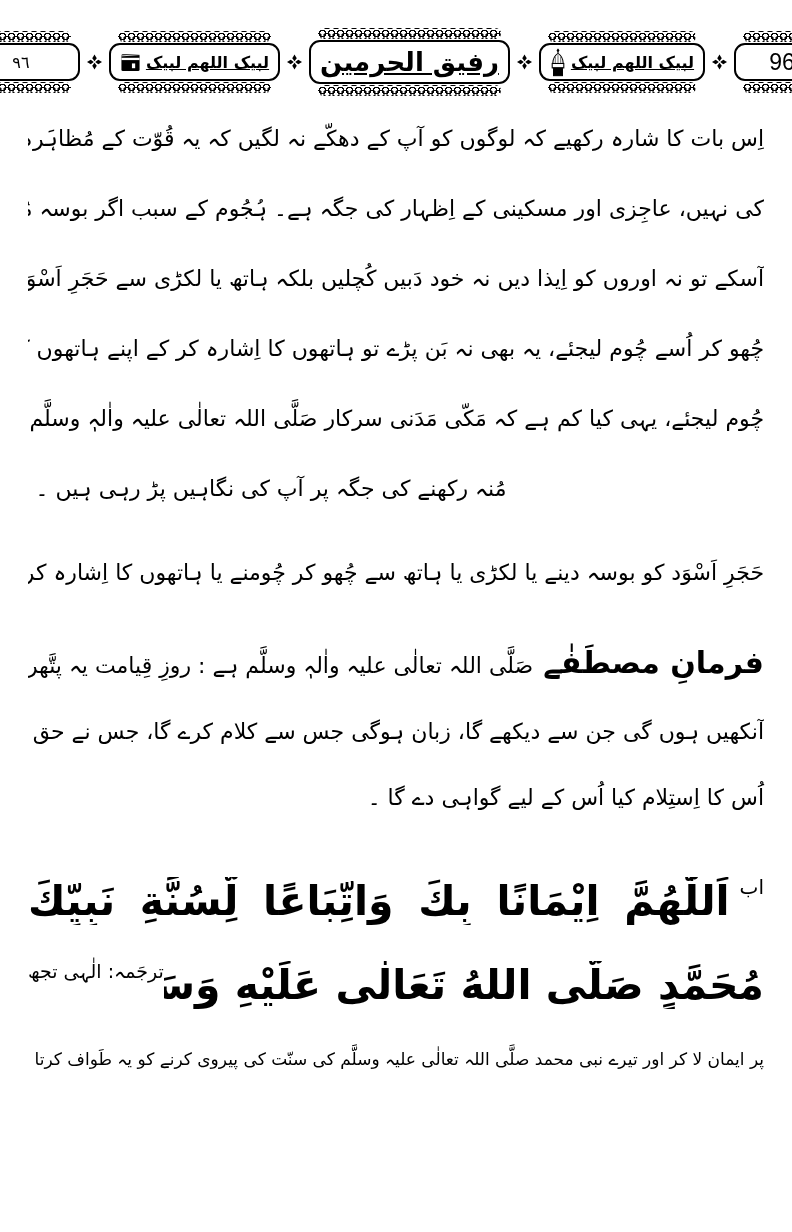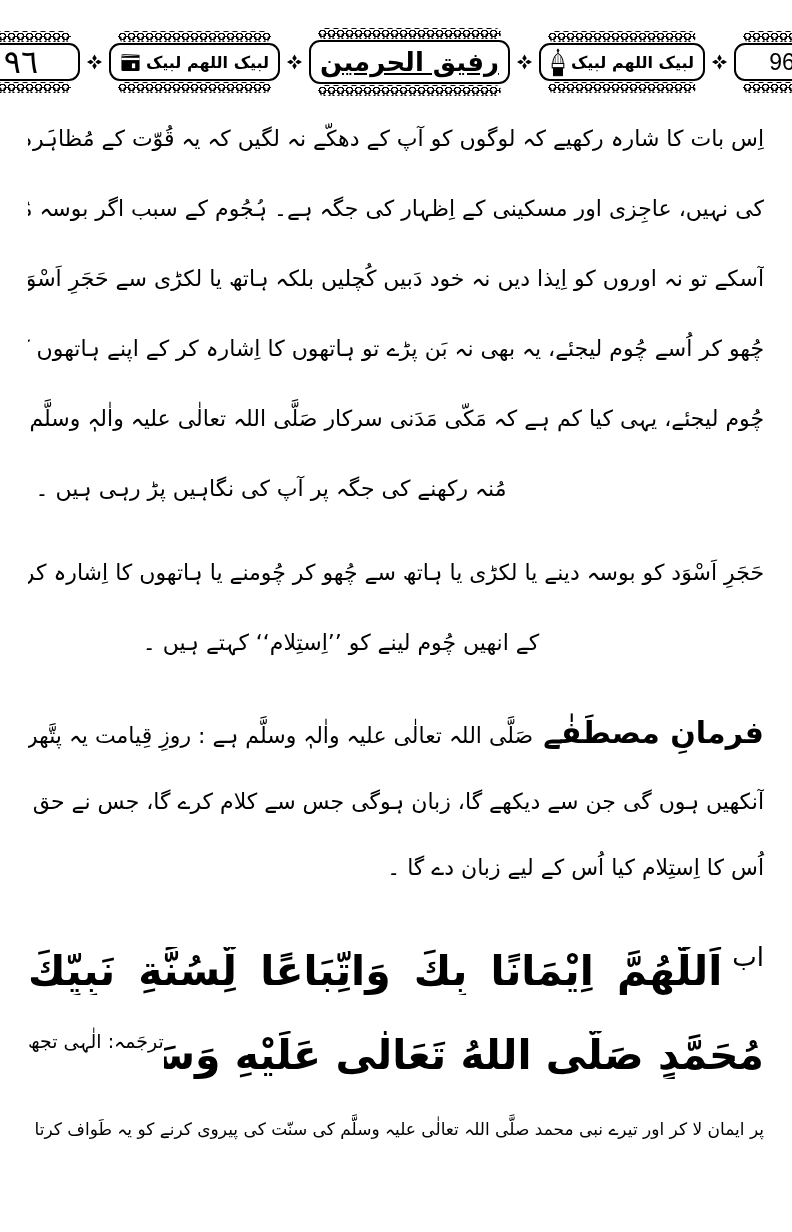--- a/index.html
+++ b/index.html
@@ -25,23 +25,23 @@
       radial-gradient(circle at 50% 50%, transparent 2.3px, #000 2.3px, #000 3.6px, transparent 3.7px),
       radial-gradient(circle at 50% 50%, transparent 2.3px, #000 2.3px, #000 3.6px, transparent 3.7px);
     background-size:9px 11px,9px 11px;
     background-position:0 0,4.5px 3px;
   }
   .cartouche::before{top:-14px;}
   .cartouche::after{bottom:-14px;}
   .num-box-left{min-width:74px;}
   .num-box-right{min-width:96px;}
   .latin-num{font-family:"Liberation Sans",sans-serif;font-size:23px;direction:ltr;}
-  .arabic-num{font-size:32px;letter-spacing:6px;}
+  .arabic-num{font-size:16px;letter-spacing:6px;}
   .labbaik-box{min-width:112px;gap:5px;}
-  .labbaik-text{font-size:16px;font-weight:bold;white-space:nowrap;}
+  .labbaik-text{font-size:16px;font-weight:bold;white-space:nowrap;text-decoration:underline;}
   .title-box{min-width:150px;height:40px;text-decoration:underline;}
   .title-text{font-size:26px;font-weight:bold;white-space:nowrap;}
   .orn{flex:0 0 auto;display:flex;align-items:center;}
   
   .content{padding:0 28px;}
   .bline{
     font-size:22px; line-height:70px; white-space:nowrap;
     text-align:justify; text-align-last:justify; overflow:hidden;
   }
   .para1{margin-top:6px;}
@@ -58,21 +58,21 @@
     display:flex;justify-content:space-between;align-items:center;
     line-height:66px;white-space:nowrap;
   }
   .refline .sentence{font-size:22px;}
   .citation{font-weight:bold;font-size:22px;}
   
   .dua{margin-top:12px;}
   .dua-line1{
     display:flex;align-items:center;height:88px;gap:10px;
   }
-  .dua-intro{font-size:26px;flex:0 0 auto;}
+  .dua-intro{font-size:20px;flex:0 0 auto;}
   .dua-big{
     font-weight:bold;font-size:41px;white-space:nowrap;overflow:hidden;margin-top:27px;
   }
   .dua-line1 .dua-big{flex:1;text-align:justify;text-align-last:justify;}
   .dua-line2{
     display:flex;align-items:center;justify-content:space-between;height:80px;
   }
   .translation-intro{font-size:19px;font-weight:normal;flex:0 0 auto;}
   
   .footer-line{
@@ -179,30 +179,29 @@
       <div class="bline">اِس بات کا شارہ رکھیے کہ لوگوں کو آپ کے دھکّے نہ لگیں کہ یہ قُوّت کے مُظاہَرہ</div>
       <div class="bline">کی نہیں، عاجِزی اور مسکینی کے اِظہار کی جگہ ہے۔ ہُجُوم کے سبب اگر بوسہ مُیَسَّر نہ</div>
       <div class="bline">آسکے تو نہ اوروں کو اِیذا دیں نہ خود دَبیں کُچلیں بلکہ ہاتھ یا لکڑی سے حَجَرِ اَسْوَد کو</div>
       <div class="bline">چُھو کر اُسے چُوم لیجئے، یہ بھی نہ بَن پڑے تو ہاتھوں کا اِشارہ کر کے اپنے ہاتھوں کو</div>
       <div class="bline">چُوم لیجئے، یہی کیا کم ہے کہ مَکّی مَدَنی سرکار صَلَّی اللہ تعالٰی علیہ واٰلہٖ وسلَّم کے مُبارَک</div>
       <div class="bline line-center p1last">مُنہ رکھنے کی جگہ پر آپ کی نگاہیں پڑ رہی ہیں ۔</div>
     </div>
 
     <div class="para2">
       <div class="bline">حَجَرِ اَسْوَد کو بوسہ دینے یا لکڑی یا ہاتھ سے چُھو کر چُومنے یا ہاتھوں کا اِشارہ کر</div>
-      <div class="bline line-center p2last">کے انھیں چُوم لینے کو ’’اِستِلام‘‘ کہتے ہیں ۔</div>
     </div>
 
     <div class="farman">
       <div class="bline">
         <span class="farman-heading">فرمانِ مصطَفٰے</span><span>صَلَّی اللہ تعالٰی علیہ واٰلہٖ وسلَّم ہے : روزِ قِیامت یہ پتَّھر اُٹھایا جائے گا، اِس کی</span>
       </div>
       <div class="bline">آنکھیں ہوں گی جن سے دیکھے گا، زبان ہوگی جس سے کلام کرے گا، جس نے حق کے ساتھ</div>
       <div class="refline">
-        <span class="sentence">اُس کا اِستِلام کیا اُس کے لیے زبان دے گا ۔</span>
+        <span class="sentence">اُس کا اِستِلام کیا اُس کے لیے گواہی دے گا ۔</span>
       </div>
     </div>
 
     <div class="dua">
       <div class="dua-line1">
         <span class="dua-intro">اب</span>
         <span class="dua-big">اَللّٰهُمَّ اِیْمَانًا بِكَ وَاتِّبَاعًا لِّسُنَّةِ نَبِیِّكَ</span>
       </div>
       <div class="dua-line2">
         <span class="dua-big">مُحَمَّدٍ صَلَّی اللهُ تَعَالٰی عَلَیْهِ وَسَلَّمَ</span>

